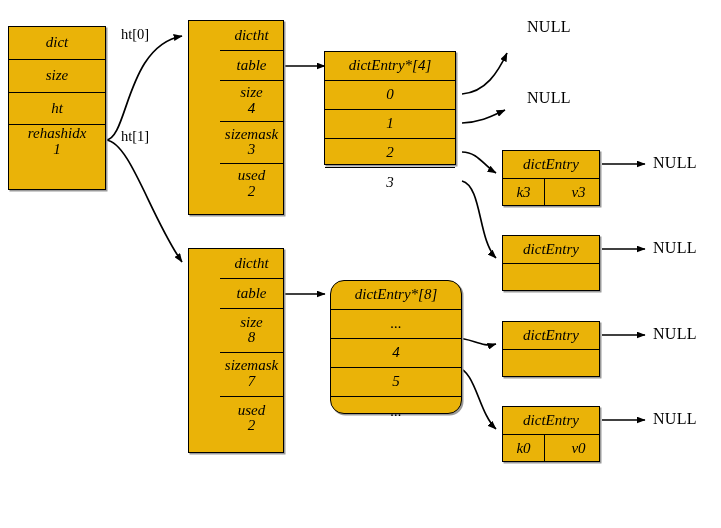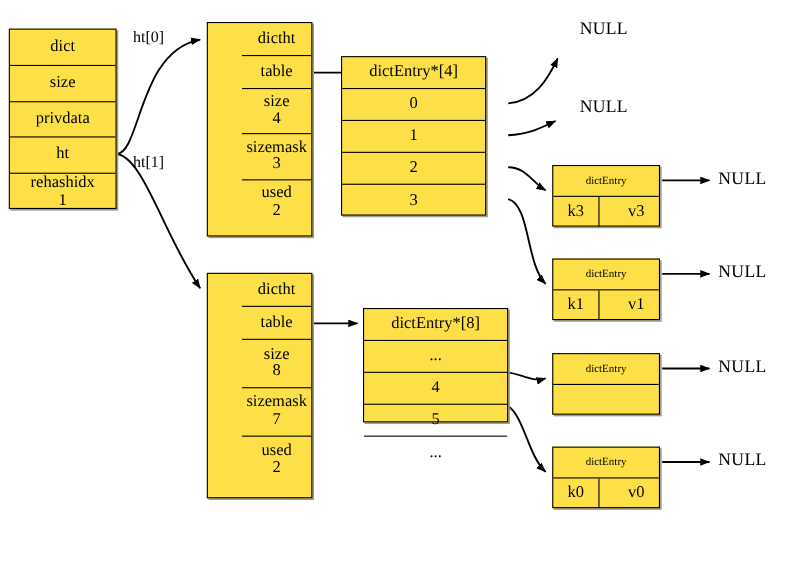--- a/index.html
+++ b/index.html
@@ -22,23 +22,24 @@
     position: absolute;
     left: 0;
     top: 0;
     width: 721px;
     height: 528px;
     pointer-events: none;
   }
   .box {
     position: absolute;
     border: 1.6px solid #000;
-    background: #fde047;
+    background: #eab308;
     box-sizing: border-box;
     box-shadow: 1.5px 1.5px 0 #9a9a9a;
+    font-style: italic;
   }
   .cell {
     box-sizing: border-box;
     border-bottom: 1.3px solid #000;
     display: flex;
     align-items: center;
     justify-content: center;
     text-align: center;
     line-height: 1.05;
     font-size: 15px;
@@ -53,39 +54,39 @@
   
   .dictht { width: 96px; padding-left: 31px; }
   #dictht-0 { left: 188px; top: 20px; height: 195px; }
   #dictht-1 { left: 188px; top: 248px; height: 205px; }
   .dictht .cell.hdr { height: 30px; }
   .dictht .cell.two { height: 41.25px; }
   #dictht-1 .cell.two { height: 43.75px; }
 
   
   .bucketarr { width: 132px; }
-  #array-0 { left: 310px; top: 51px; height: 145px; }
-  #array-1 { left: 330px; top: 280px; height: 104px; }
+  #array-0 { left: 324px; top: 51px; height: 114px; }
+  #array-1 { left: 330px; top: 280px; height: 134px; border-radius: 14px; }
   .bucketarr .cell.hdr { height: 29px; font-size: 15px; }
   .bucketarr .cell.slot { height: 29px; }
 
   
   .entry {
     width: 98px;
     height: 56px;
     padding: 0;
   }
   .entry .etop {
     height: 28px;
     box-sizing: border-box;
     border-bottom: 1.3px solid #000;
     display: flex;
     align-items: center;
     justify-content: center;
-    font-size: 10px;
+    font-size: 15px;
   }
   .entry .ebot {
     height: 26.5px;
     display: flex;
     gap: 13px;
   }
   .entry .ebot > div {
     flex: 1 1 50%;
     display: flex;
     align-items: center;
@@ -152,28 +153,27 @@
 
     <path d="M602,164 L645,164" fill="none" stroke="#000" stroke-width="1.7" marker-end="url(#ah)"></path>
     <path d="M602,249 L645,249" fill="none" stroke="#000" stroke-width="1.7" marker-end="url(#ah)"></path>
     <path d="M602,335 L645,335" fill="none" stroke="#000" stroke-width="1.7" marker-end="url(#ah)"></path>
     <path d="M602,420 L645,420" fill="none" stroke="#000" stroke-width="1.7" marker-end="url(#ah)"></path>
   </svg>
 
   <div class="box" id="dict-struct">
     <div class="cell">dict</div>
     <div class="cell">size</div>
-    <div class="cell">privdata</div>
     <div class="cell">ht</div>
     <div class="cell">rehashidx
 1</div>
   </div>
 
   <div class="edgelabel" style="left:121px; top:26px;">ht[0]</div>
-  <div class="edgelabel" style="left:121px; top:140px;">ht[1]</div>
+  <div class="edgelabel" style="left:121px; top:128px;">ht[1]</div>
 
   <div class="box dictht" id="dictht-0">
     <div class="cell hdr">dictht</div>
     <div class="cell hdr">table</div>
     <div class="cell two">size
 4</div>
     <div class="cell two">sizemask
 3</div>
     <div class="cell two">used
 2</div>
@@ -209,24 +209,20 @@
   <div class="box entry" style="left:502px; top:150px;">
     <div class="etop">dictEntry</div>
     <div class="ebot">
       <div>k3</div>
       <div>v3</div>
     </div>
   </div>
 
   <div class="box entry" style="left:502px; top:235px;">
     <div class="etop">dictEntry</div>
-    <div class="ebot">
-      <div>k1</div>
-      <div>v1</div>
-    </div>
   </div>
 
   <div class="box entry" style="left:502px; top:321px;">
     <div class="etop">dictEntry</div>
   </div>
 
   <div class="box entry" style="left:502px; top:406px;">
     <div class="etop">dictEntry</div>
     <div class="ebot">
       <div>k0</div>

